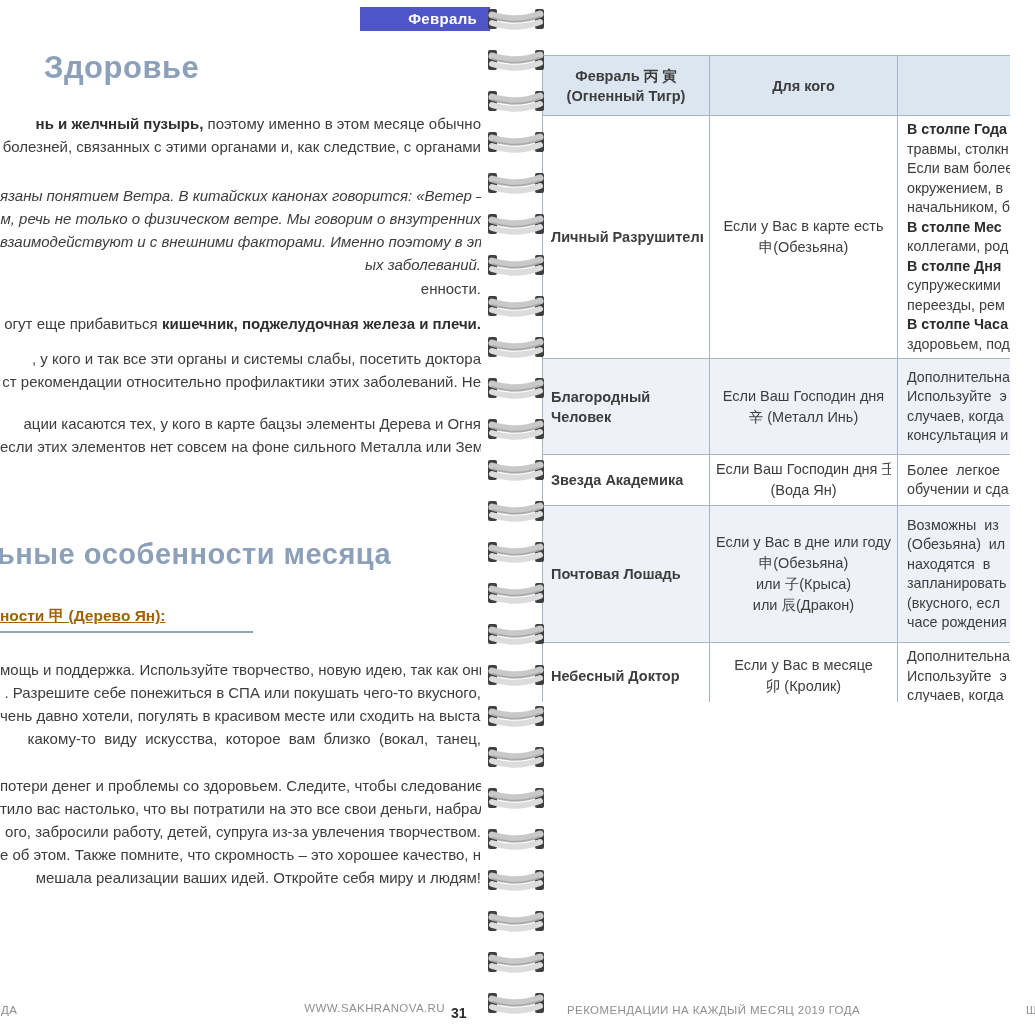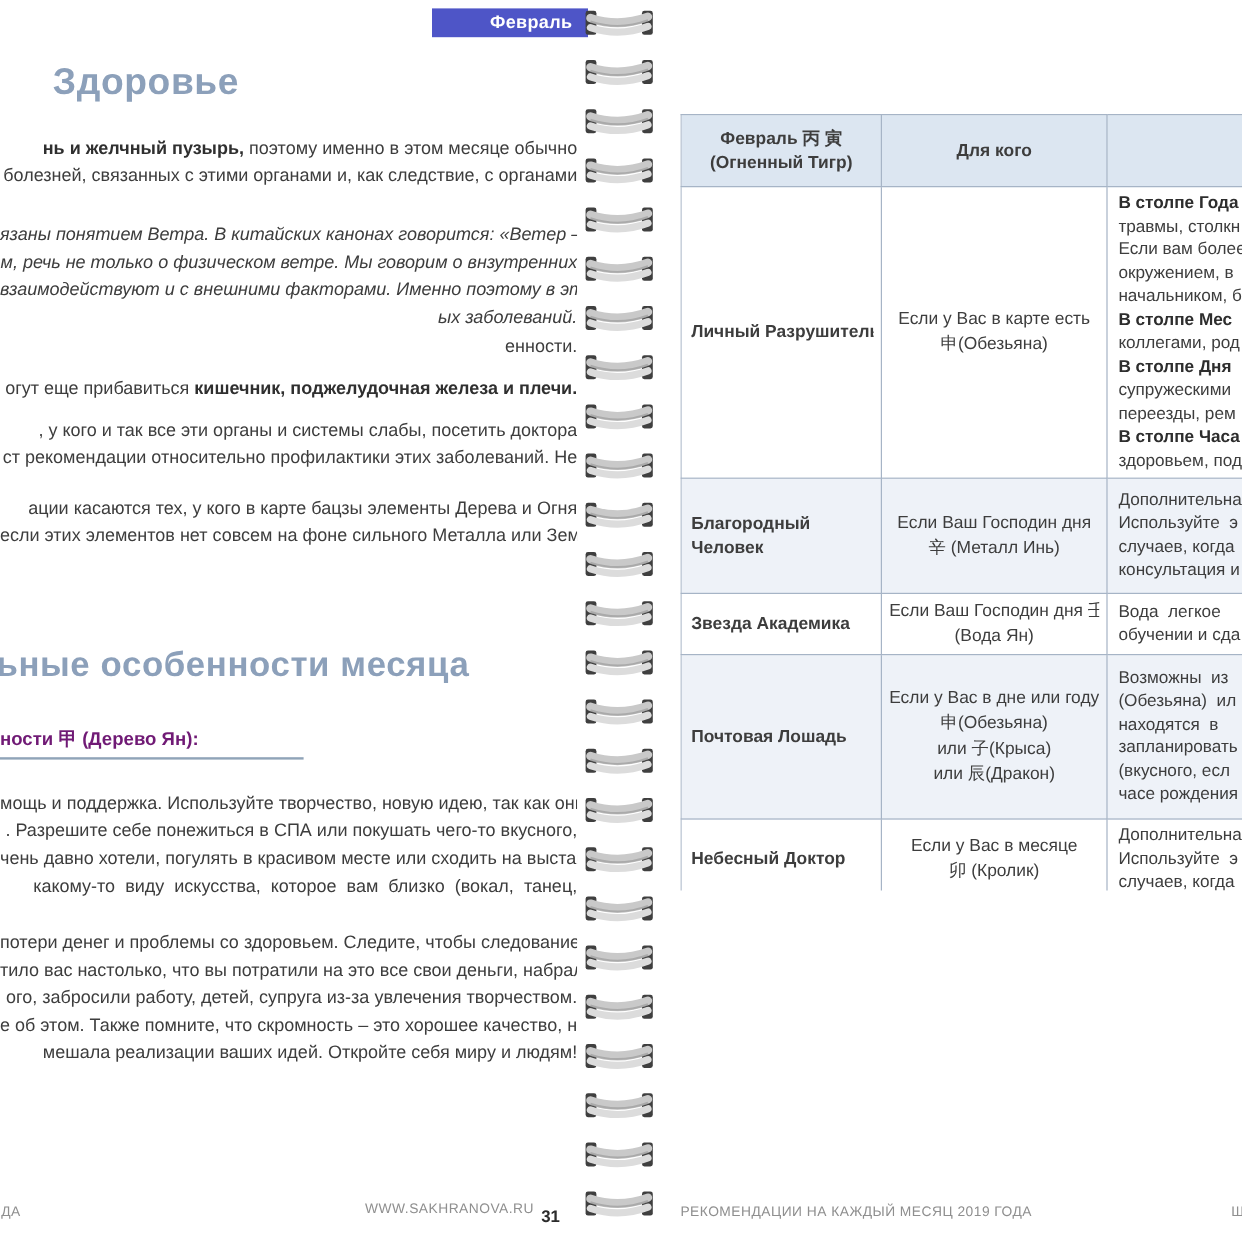--- a/index.html
+++ b/index.html
@@ -16,33 +16,33 @@
     color:#fff;font-weight:bold;font-size:15px;line-height:24px;
     text-align:right;padding-right:13px;box-sizing:border-box;letter-spacing:.3px;
   }
   
   .h-big{
     color:#8ca0ba;font-weight:bold;letter-spacing:.5px;white-space:pre;
   }
   .title{left:44px;top:50px;font-size:31px;}
   .section-title{left:-3px;top:538px;font-size:29px;}
   .subheading{
-    left:0;top:606px;font-size:15.5px;font-weight:bold;color:#701a75;white-space:pre;
+    left:0;top:606px;font-size:15.5px;font-weight:bold;color:#a16207;white-space:pre;text-decoration:underline;
   }
   .sub-underline{left:0;top:631px;width:253px;height:2px;background:#90a4b8;}
   
   #left-body{left:0;top:0;width:481px;height:1035px;overflow:hidden;text-align:right;}
   .para{position:absolute;left:0;width:481px;}
   .ln{white-space:pre;overflow:hidden;line-height:23px;font-size:15px;}
   .ln b{color:#2f2f2f;}
   
   #binding{left:487px;top:6px;width:60px;}
   .ring{display:block;margin-bottom:15px;}
   
-  #table-clip{left:567px;top:55px;width:468px;height:647px;overflow:hidden;margin-top:40px;}
+  #table-clip{left:542px;top:55px;width:468px;height:647px;overflow:hidden;}
   table{border-collapse:collapse;table-layout:fixed;width:740px;}
   td,th{border:1px solid #a6b4c6;vertical-align:middle;box-sizing:border-box;}
   thead th{background:#dce6f1;font-size:14.5px;font-weight:bold;text-align:center;line-height:20px;height:60px;}
   tr.band td{background:#eef2f8;}
   td.c1{font-weight:bold;font-size:14.5px;padding:4px 6px 4px 8px;line-height:20px;}
   td.c2{font-size:14.5px;text-align:center;padding:4px 6px;line-height:21px;}
   td.c3{font-size:14.3px;padding:4px 0 4px 9px;line-height:19.5px;vertical-align:middle;}
   td .tl{white-space:pre;overflow:hidden;}
   td.c3 .tl b{color:#2d2d2d;}
   
@@ -163,21 +163,21 @@
         </tr>
         <tr style="height: 50px;">
           <td class="c1">
             <div class="tl"><span>Звезда Академика</span></div>
           </td>
           <td class="c2">
             <div class="tl"><span>Если Ваш Господин дня 壬</span></div>
             <div class="tl"><span>(Вода Ян)</span></div>
           </td>
           <td class="c3">
-            <div class="tl"><span>Вода  легкое</span></div>
+            <div class="tl"><span>Более  легкое</span></div>
             <div class="tl"><span>обучении и сда</span></div>
           </td>
         </tr>
         <tr class="band" style="height: 137px;">
           <td class="c1">
             <div class="tl"><span>Почтовая Лошадь</span></div>
           </td>
           <td class="c2">
             <div class="tl"><span>Если у Вас в дне или году</span></div>
             <div class="tl"><span>申(Обезьяна)</span></div>

